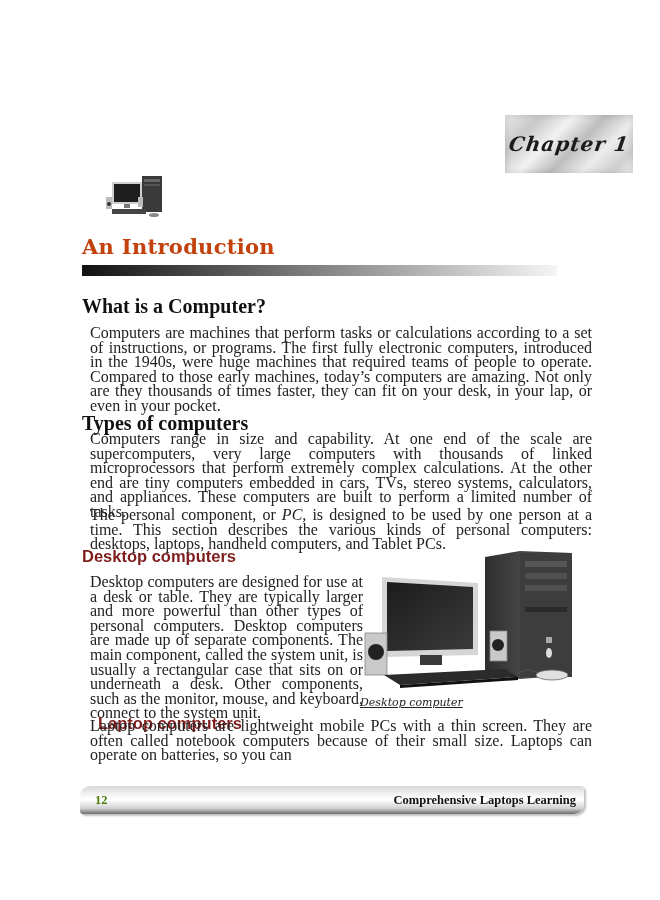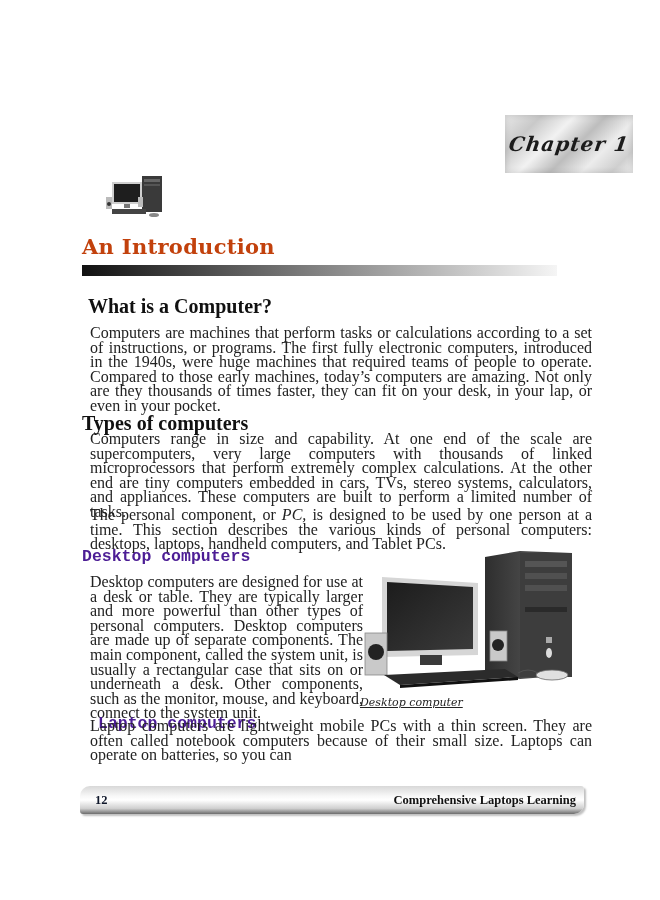--- a/index.html
+++ b/index.html
@@ -18,36 +18,36 @@
   
   .pc-icon { left:104px; top:175px; width:66px; height:44px; }
 
   .chapter-title { left:82px; top:234px; font-family:"DejaVu Serif", serif; font-weight:bold;
     font-size:21px; letter-spacing:0.3px; color:#c2410c; }
   .title-bar { left:82px; top:265px; width:475px; height:11px;
     background: linear-gradient(90deg,#111 0%,#333 15%,#777 45%,#bbb 75%,#f5f5f5 100%); }
 
   h2.sec { position:absolute; margin:0; font-family:"Liberation Serif", serif; font-weight:bold;
     font-size:20px; color:#111; }
-  h3.sub { position:absolute; margin:0; font-family:Liberation Mono, monospace; font-weight:bold;
-    font-size:16.5px; color:#4c1d95; }
+  h3.sub { position:absolute; margin:0; font-family:Liberation Sans, sans-serif; font-weight:bold;
+    font-size:16.5px; color:#7f1d1d; }
   p.body { position:absolute; margin:8px; font-family:Liberation Serif, serif; font-size:16px;
     line-height:14.6px; text-align:justify; color:#222; }
   p.body i { font-style:italic; }
 
   .desktop-img { left:360px; top:545px; width:235px; height:150px; }
   .caption { left:360px; top:696px; width:235px; text-align:left; font-family:"DejaVu Serif", serif;
     font-style:italic; font-size:11px; color:#222;text-decoration:underline; }
 
   
   .footer { left:80px; top:786px; width:504px; height:28px; border-radius:10px 3px 10px 3px;
     background: linear-gradient(180deg,#d8d8d8 0%,#f7f7f7 35%,#ffffff 50%,#d0d0d0 80%,#6c6c6c 100%);
     box-shadow: 2px 2px 2px rgba(0,0,0,0.25); }
   .footer-page { left:95px; top:793px; font-family:"Liberation Serif", serif; font-weight:bold;
-    font-size:12.5px; color:#0f172a; }
+    font-size:12.5px; color:#4d7c0f; }
   .footer-book { right:84px; top:793px; font-family:"Liberation Serif", serif; font-weight:bold;
     font-size:12.5px; color:#111; }
 </style>
 </head>
 <body>
 
 <div class="abs chapter-badge">
   <span>Chapter 1</span>
 </div>
 
@@ -61,21 +61,21 @@
   <rect x="2" y="22" width="6" height="12" fill="#bbb"></rect>
   <circle cx="5" cy="29" r="2" fill="#333"></circle>
   <rect x="34" y="22" width="5" height="10" fill="#bbb"></rect>
   <rect x="8" y="34" width="34" height="5" fill="#444"></rect>
   <ellipse cx="50" cy="40" rx="5" ry="2" fill="#888"></ellipse>
 </svg>
 
 <div class="abs chapter-title">An Introduction</div>
 <div class="abs title-bar"></div>
 
-<h2 class="sec" style="left:88px;top:295px;">What is a Computer?</h2>
+<h2 class="sec" style="left:82px;top:295px;">What is a Computer?</h2>
 <p class="body" style="left:82px;top:318px;width:502px;">Computers are machines that perform tasks or calculations according to a set of instructions, or programs. The first fully electronic computers, introduced in the 1940s, were huge machines that required teams of people to operate. Compared to those early machines, today’s computers are amazing. Not only are they thousands of times faster, they can fit on your desk, in your lap, or even in your pocket.</p>
 
 <h2 class="sec" style="left:82px;top:412px;">Types of computers</h2>
 <p class="body" style="left:82px;top:424px;width:502px;">Computers range in size and capability. At one end of the scale are supercomputers, very large computers with thousands of linked microprocessors that perform extremely complex calculations. At the other end are tiny computers embedded in cars, TVs, stereo systems, calculators, and appliances. These computers are built to perform a limited number of tasks.</p>
 <p class="body" style="left:82px;top:500px;width:502px;"><span>The personal component, or </span><i>PC,</i><span> is designed to be used by one person at a time. This section describes the various kinds of personal computers: desktops, laptops, handheld computers, and Tablet PCs.</span></p>
 
 <h3 class="sub" style="left:82px;top:547px;">Desktop computers</h3>
 <p class="body" style="left:82px;top:567px;width:273px;">Desktop computers are designed for use at a desk or table. They are typically larger and more powerful than other types of personal computers. Desktop computers are made up of separate components. The main component, called the system unit, is usually a rectangular case that sits on or underneath a desk. Other components, such as the monitor, mouse, and keyboard, connect to the system unit.</p>
 
 <svg class="abs desktop-img" viewBox="0 0 235 150">

